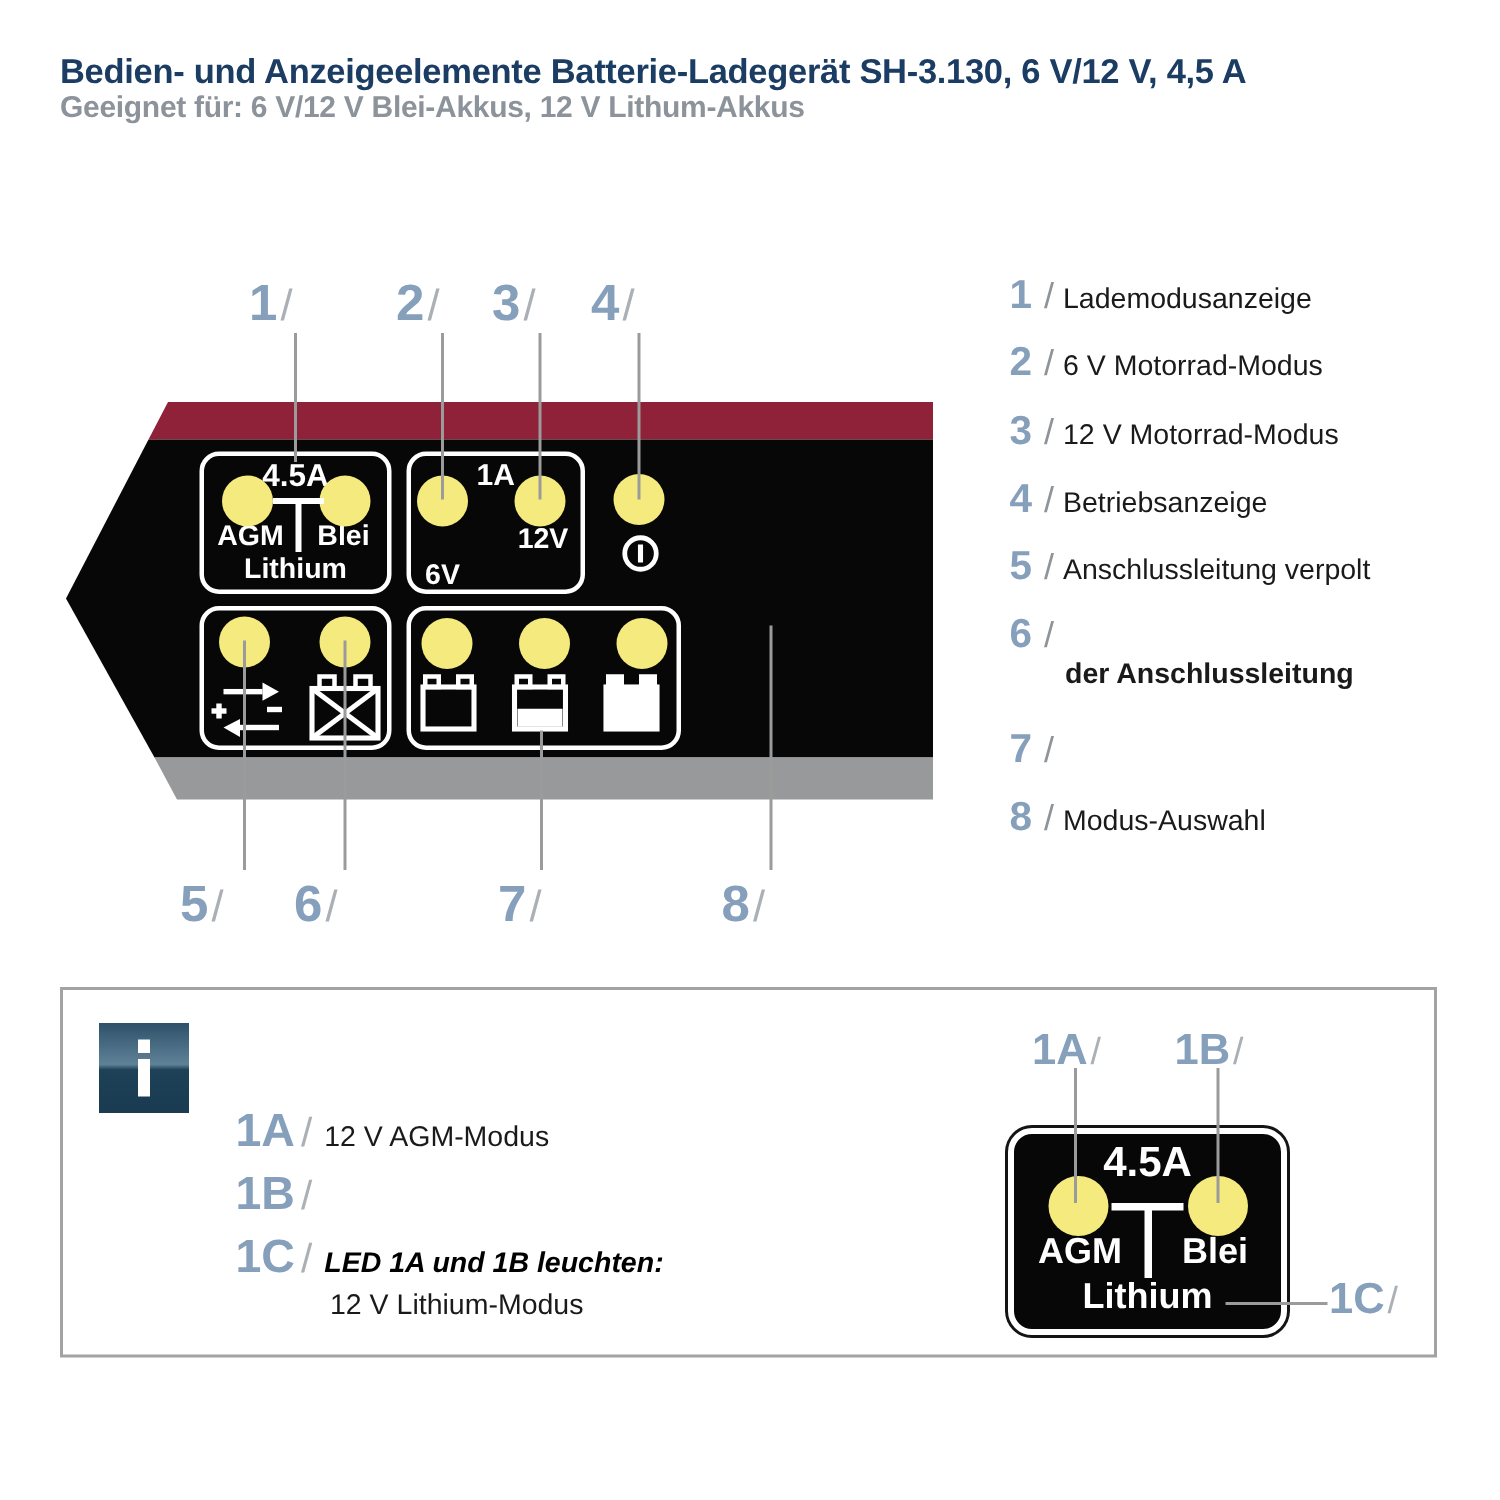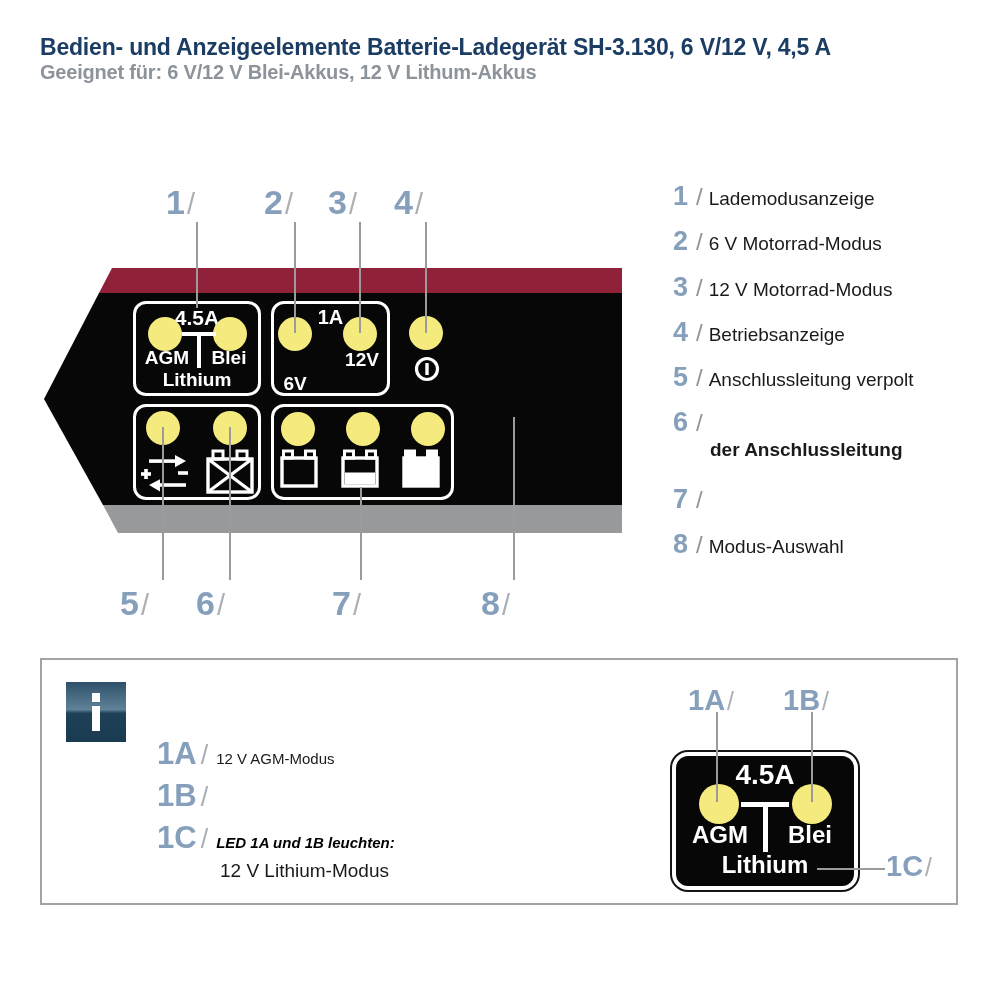--- a/index.html
+++ b/index.html
@@ -41,21 +41,21 @@
 
   
   .info-box{left:40px;top:658px;width:918px;height:247px;border:2px solid #a3a3a3;box-sizing:border-box;background:#fff;}
   .info-icon{position:absolute;left:24px;top:22px;width:60px;height:60px;background:linear-gradient(180deg,#2e5068 0%,#5f8299 46%,#1e4157 52%,#1a3b51 100%);}
   .i-dot{position:absolute;left:26px;top:11px;width:8px;height:9px;background:#fff;}
   .i-stem{position:absolute;left:26px;top:24px;width:8px;height:25px;background:#fff;}
   .inf{position:absolute;display:flex;align-items:baseline;white-space:nowrap;}
   .inf-n{font-size:31px;font-weight:700;color:#86a0bc;line-height:1;}
   .inf-s::before{content:"/";}
   .inf-s{font-size:27px;font-weight:400;color:#aab0b5;margin:0 8px 0 4px;line-height:1;}
-  .inf-t{font-size:15px;color:#1a1a1a;}
+  .inf-t{font-size:19px;color:#1a1a1a;}
   .inf-t.bold{font-weight:700;color:#000;font-style:italic;}
   .inf-t2{position:absolute;font-size:19px;color:#1a1a1a;white-space:nowrap;}
 
   
   .detail-panel{position:absolute;left:672px;top:752px;width:186px;height:138px;background:#070707;border:4px solid #fff;border-radius:16px;box-shadow:0 0 0 2px #141414;box-sizing:border-box;z-index:5;}
   .dled{position:absolute;width:40px;height:40px;border-radius:50%;background:#f4ea7e;z-index:6;}
 </style>
 </head>
 <body>
 

